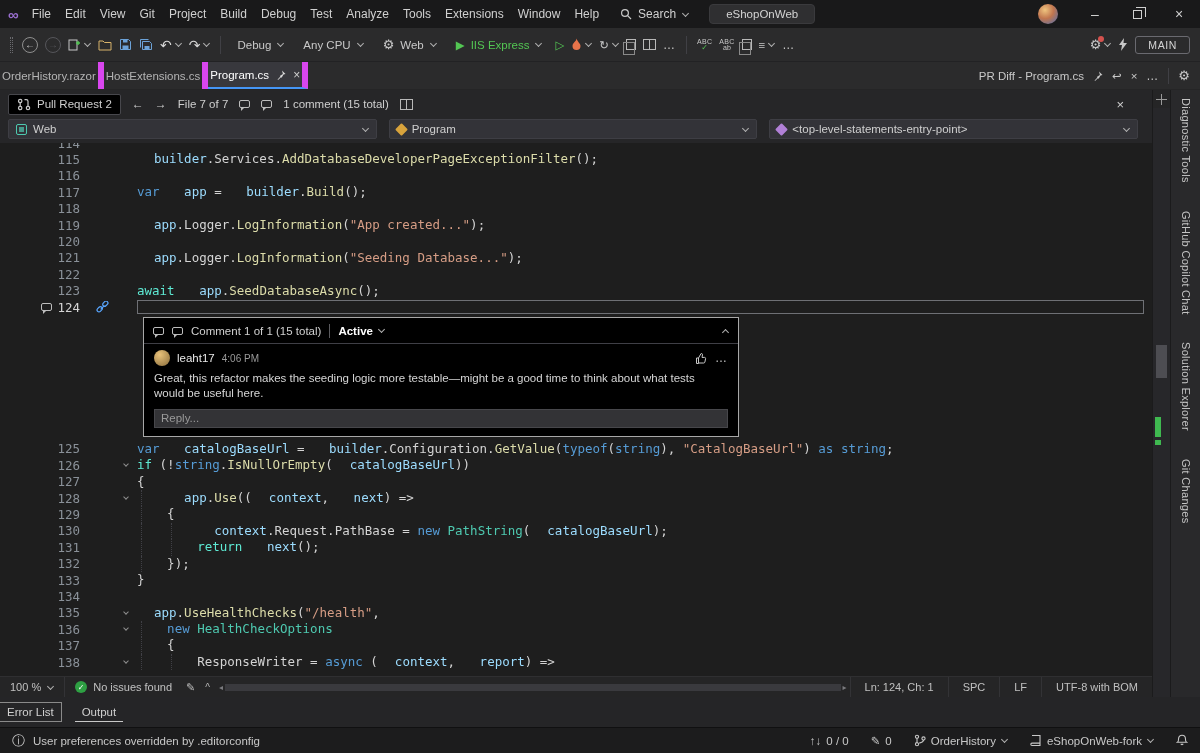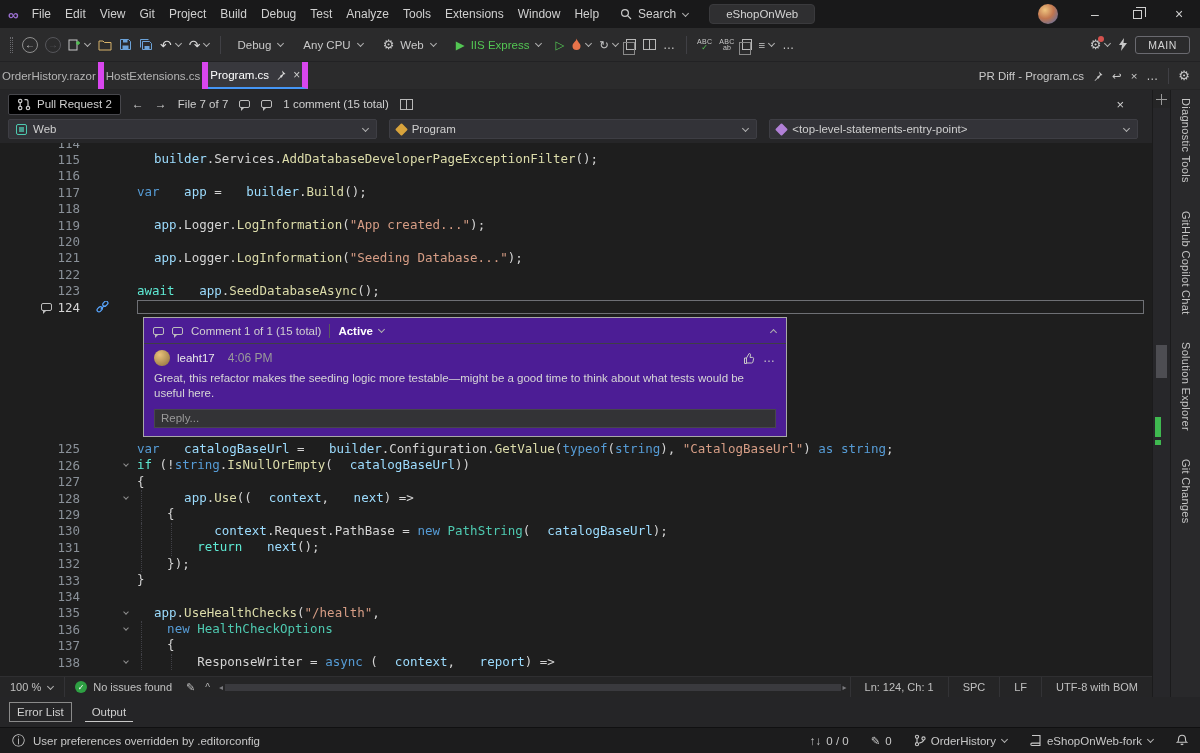--- a/index.html
+++ b/index.html
@@ -89,30 +89,30 @@
   .lnum.hasmark span{color:#d4d4d4;}
   .fold{width:57px;flex:none;display:flex;align-items:center;justify-content:flex-end;padding-right:8px;}
   .fold.linkcell{justify-content:flex-start;padding-left:16px;}
   .ccode{flex:1;position:relative;font:12.5px "DejaVu Sans Mono",monospace;line-height:16.4px;white-space:pre;}
   .iguide{position:absolute;top:0;bottom:0;border-left:1px dotted #404046;}
   .cbox{position:absolute;left:0;right:8px;top:1px;bottom:1px;border:1px solid #6e7075;}
   .tk-k{color:#569cd6;}.tk-c{color:#5eead4;}.tk-t{color:#4ec9b0;}.tk-m{color:#dcdcaa;}
   .tk-s{color:#d69d85;}.tk-v{color:#9cdcfe;margin-left:17px;}.tk-p{color:#d4d4d4;}
 
   
-  .cwidget{margin:2px 0 4px 143px;width:644px;background:#4c1d95;border:1px solid #a8a8a8;}
+  .cwidget{margin:2px 0 4px 143px;width:596px;background:#000000;border:1px solid #a8a8a8;}
   .cw-head{height:26px;display:flex;align-items:center;gap:8px;padding:0 9px;border-bottom:1px solid #3f3f46;}
   .cw-title{font-size:11.5px;color:#d0d0d0;}
   .cw-sep{width:1px;height:14px;background:#5a5a5e;}
   .cw-status{display:flex;align-items:center;gap:5px;color:#fff;font-size:11.5px;font-weight:bold;}
   .cw-body{padding:6px 10px 8px;}
   .cw-meta{display:flex;align-items:center;gap:7px;}
   .cavatar{width:16px;height:16px;border-radius:50%;background:radial-gradient(circle at 35% 30%,#e9c27a,#8a6d3b);flex:none;}
   .cauthor{font-weight:normal;color:#e8e8e8;font-size:11.5px;}
-  .ctime{color:#9a9a9a;font-size:12px;margin-left:6px;}
+  .ctime{color:#9a9a9a;font-size:10px;}
   .cmore{color:#c8c8c8;font-size:12px;letter-spacing:1px;}
   .ctext{margin:5px 0 7px;font-size:11.5px;line-height:15px;color:#d6d6d6;white-space:normal;}
   .creply{width:100%;height:19px;background:#333336;border:1px solid #47474b;color:#ccc;font:11.5px "Liberation Sans",sans-serif;padding:0 6px;}
   .creply::placeholder{color:#9a9a9a;}
 
   
   .edstatus{height:21px;background:#252526;border-top:1px solid #2f2f31;display:flex;align-items:center;font-size:11px;color:#c0c0c0;flex:none;}
   .zoomseg{display:flex;align-items:center;gap:6px;padding:0 10px;border-right:1px solid #333336;height:100%;}
   .issue{display:flex;align-items:center;gap:6px;padding:0 10px;}
   .penic{color:#b8b8b8;font-size:11px;margin:0 4px;}
@@ -126,21 +126,21 @@
   .railplus{height:18px;display:flex;align-items:center;justify-content:center;}
   .railtrack{flex:1;position:relative;background:#27272a;}
   .vthumb{position:absolute;left:3px;right:3px;top:237px;height:33px;background:#4d4d52;}
   .mark{position:absolute;left:2px;width:6px;background:#3fb950;}
   .mark.g1{top:309px;height:20px;}
   .mark.g2{top:332px;height:5px;}
   .sidestrip{width:30px;flex:none;background:#29292b;border-left:1px solid #1b1b1c;display:flex;flex-direction:column;align-items:center;gap:28px;padding-top:8px;}
   .sidetab{writing-mode:vertical-rl;font-size:11px;color:#c4c4c4;letter-spacing:.3px;white-space:nowrap;}
 
   
-  .paneltabs{height:30px;background:#252527;display:flex;align-items:center;gap:14px;padding-left:10px;flex:none;}
+  .paneltabs{height:30px;background:#252527;display:flex;align-items:center;gap:14px;flex:none;}
   .ptab{font-size:11.5px;color:#d0d0d0;padding:3px 7px;}
   .ptab.focusbox{outline:1px solid #8a8a8a;}
   .ptab.underline{border-bottom:1px solid #c8c8c8;}
   .statusbar{height:26px;background:#1c1c1d;border-top:1px solid #101011;display:flex;align-items:center;padding:0 12px;font-size:11.5px;color:#c8c8c8;flex:none;}
   .smsg{display:flex;align-items:center;gap:8px;}
   .sitem{display:flex;align-items:center;gap:5px;margin-left:22px;white-space:nowrap;}
   .infic{font-size:13px;color:#c8c8c8;}
 </style>
 </head>
 <body>

